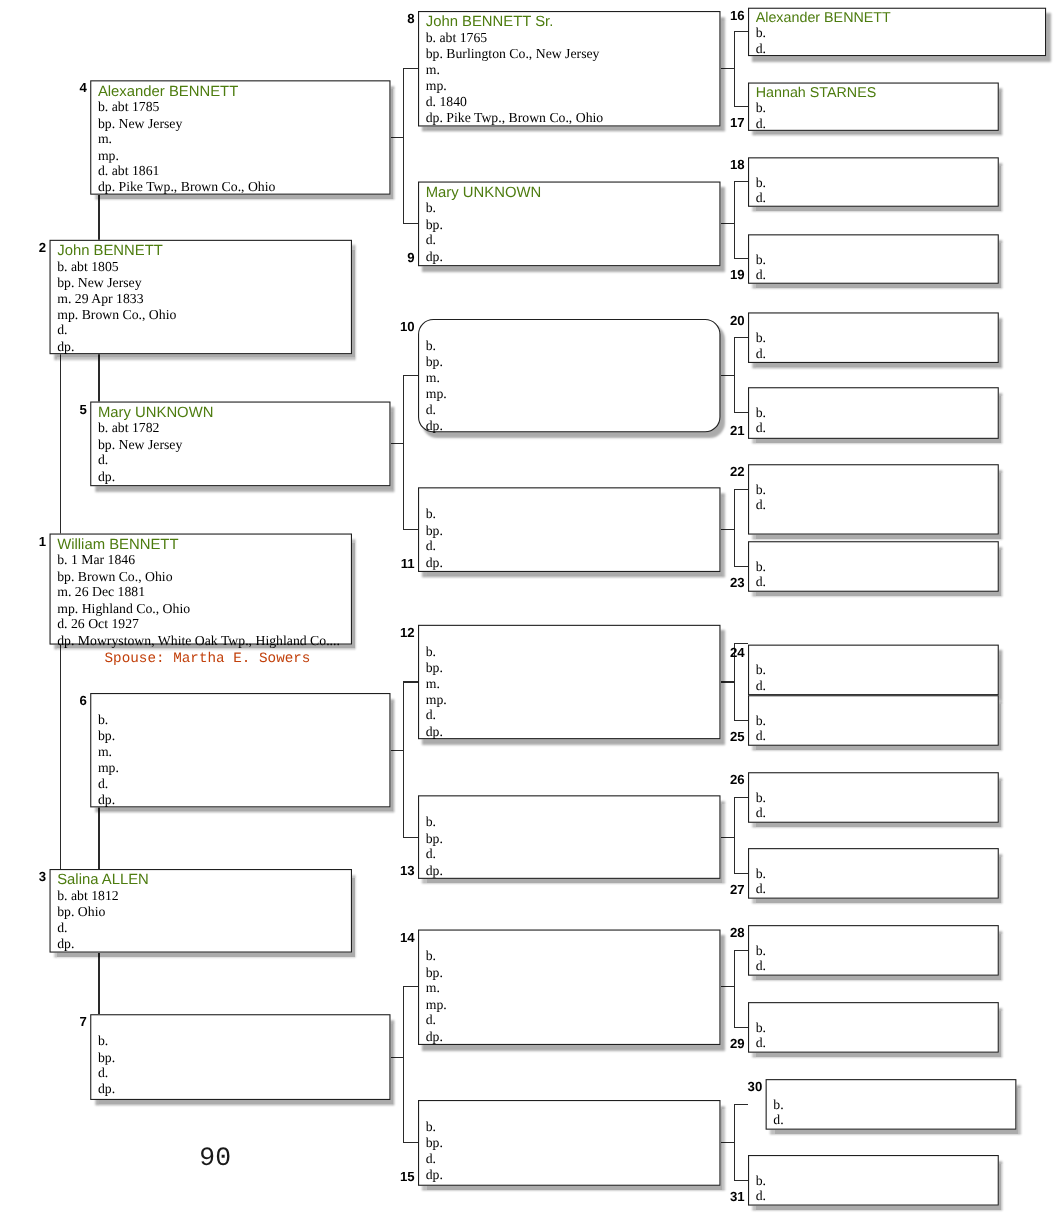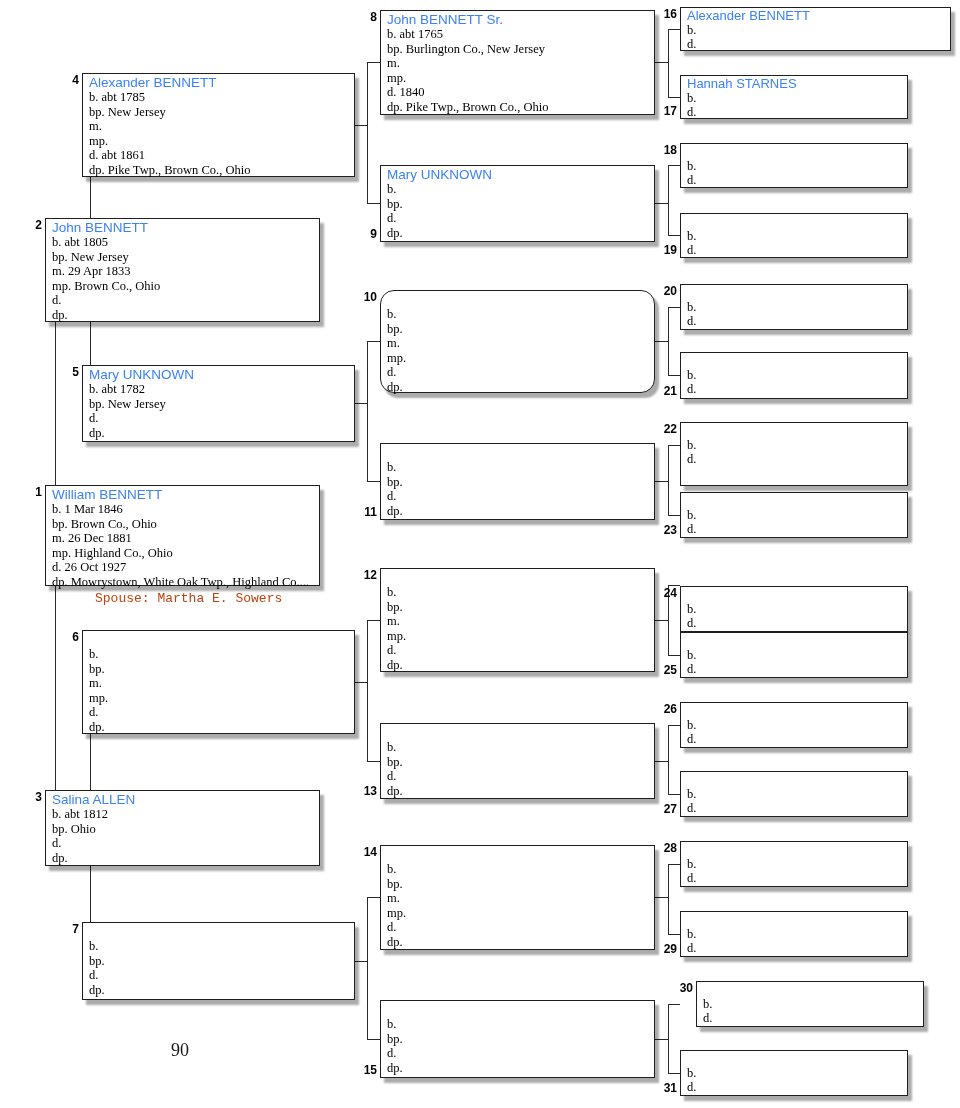--- a/index.html
+++ b/index.html
@@ -3,21 +3,21 @@
 <meta charset="utf-8">
 <style>
   html,body{margin:0;padding:0;background:#fff;}
   #chart{position:relative;width:960px;height:1108px;background:#fff;overflow:hidden;
          font-family:"Liberation Sans",sans-serif;}
   #wires{position:absolute;left:0;top:0;z-index:0;}
   .box{position:absolute;z-index:1;background:#fff;border:1px solid #1f1f1f;
        box-sizing:border-box;padding:1px 2px 0 6px;
        box-shadow:4px 5px 2px rgba(0,0,0,0.33);}
   .name{font-family:"Liberation Sans",sans-serif;font-size:13.5px;height:15px;
-        line-height:15px;white-space:nowrap;overflow:hidden;color:#3b82f6;}
+        line-height:15px;white-space:nowrap;overflow:hidden;color:#4d7c0f;}
   .line{font-family:"Liberation Serif",serif;font-size:12.5px;height:14.6px;
         line-height:14.6px;white-space:nowrap;overflow:hidden;color:#000;}
   .sm .name{font-size:13px;height:14px;line-height:14px;}
   .sm .line{height:14.2px;line-height:14.2px;}
   .num{position:absolute;left:-23px;top:-1px;width:19px;text-align:right;
        font-family:"Liberation Sans",sans-serif;font-weight:bold;font-size:12px;
        line-height:15px;color:#000;}
   .num-b{top:auto;bottom:-1px;}
   
   .bx1{left:45px;top:485px;width:275px;height:101px;}
@@ -49,22 +49,22 @@
   .bx24{left:680px;top:562px;width:228px;height:46px;margin-top:24px;}
   .bx25{left:680px;top:632px;width:228px;height:46px;}
   .bx26{left:680px;top:702px;width:228px;height:46px;}
   .bx27{left:680px;top:771px;width:228px;height:46px;}
   .bx28{left:680px;top:841px;width:228px;height:46px;}
   .bx29{left:680px;top:911px;width:228px;height:46px;}
   .bx30{left:680px;top:981px;width:228px;height:46px;margin-left:16px;}
   .bx31{left:680px;top:1050px;width:228px;height:46px;}
   .spouse{position:absolute;left:95px;top:591px;z-index:1;
           font-family:Liberation Mono, monospace;font-size:13px;color:#c2410c;}
-  .pagenum{position:absolute;left:150px;top:1040px;width:60px;text-align:center;z-index:1;
-           font-family:Liberation Serif, serif;font-size:18px;color:#1a1a1a;}
+  .pagenum{position:absolute;left:150px;top:1040px;width:60px;text-align:right;z-index:1;
+           font-family:Liberation Mono, monospace;font-size:24px;color:#1a1a1a;}
 </style>
 </head>
 <body>
 
 <div id="chart">
 
   <svg id="wires" width="960" height="1108" viewBox="0 0 960 1108">
     <path fill="none" stroke="#2a2a2a" stroke-width="1" shape-rendering="crispEdges" d="
       M55 322 V485 M55 585 V790
       M90 177 V218 M90 322 V365 M90 734 V790 M90 866 V922

